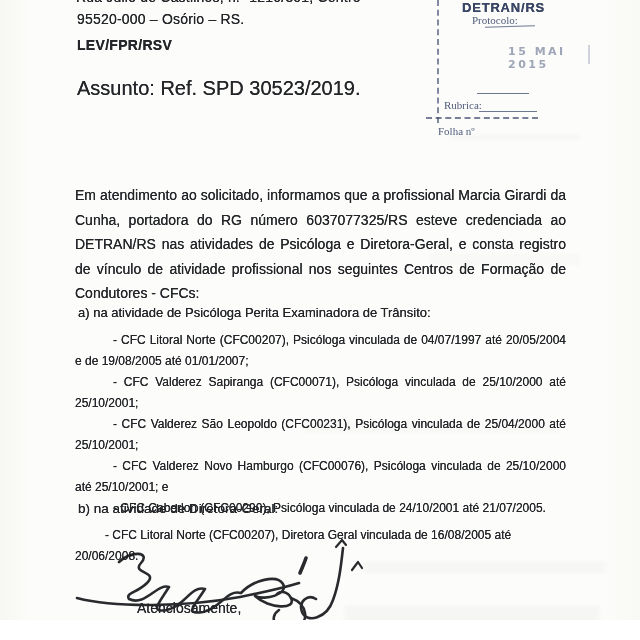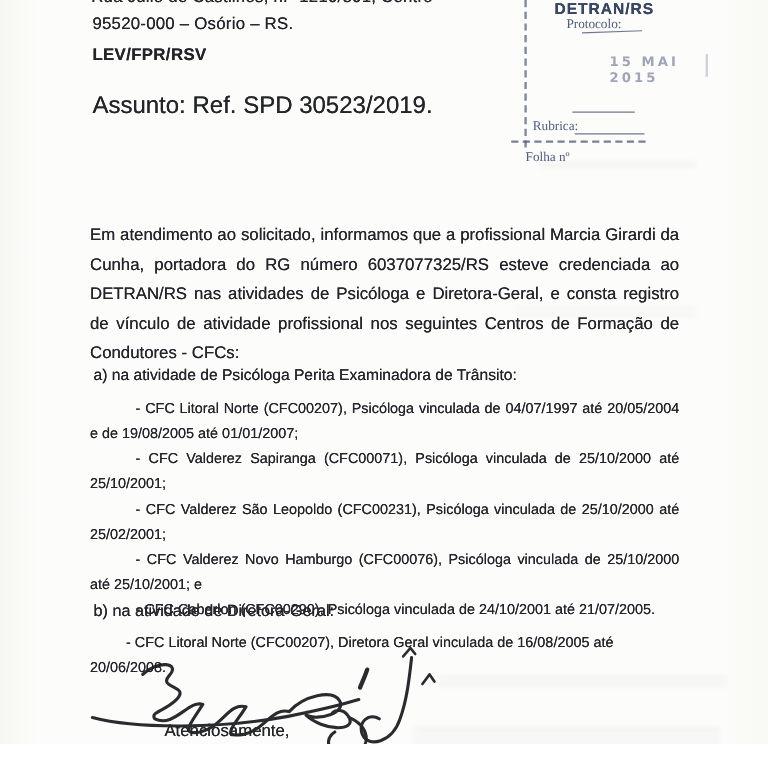--- a/index.html
+++ b/index.html
@@ -75,21 +75,21 @@
   </div>
 
   <div class="abs scan-text subject">Assunto: Ref. SPD 30523/2019.</div>
 
   <div class="abs scan-text paragraph">Em atendimento ao solicitado, informamos que a profissional Marcia Girardi da Cunha, portadora do RG número 6037077325/RS esteve credenciada ao DETRAN/RS nas atividades de Psicóloga e Diretora-Geral, e consta registro de vínculo de atividade profissional nos seguintes Centros de Formação de Condutores - CFCs:</div>
 
   <div class="abs scan-text sec-a-heading">a) na atividade de Psicóloga Perita Examinadora de Trânsito:</div>
   <div class="abs scan-text items-a">
     <div class="cfc-item">- CFC Litoral Norte (CFC00207), Psicóloga vinculada de 04/07/1997 até 20/05/2004 e de 19/08/2005 até 01/01/2007;</div>
     <div class="cfc-item">- CFC Valderez Sapiranga (CFC00071), Psicóloga vinculada de 25/10/2000 até 25/10/2001;</div>
-    <div class="cfc-item">- CFC Valderez São Leopoldo (CFC00231), Psicóloga vinculada de 25/10/2000 até 25/02/2001;</div>
+    <div class="cfc-item">- CFC Valderez São Leopoldo (CFC00231), Psicóloga vinculada de 25/04/2000 até 25/10/2001;</div>
     <div class="cfc-item">- CFC Valderez Novo Hamburgo (CFC00076), Psicóloga vinculada de 25/10/2000 até 25/10/2001; e</div>
     <div class="cfc-item">- CFC Caberlon (CFC00290), Psicóloga vinculada de 24/10/2001 até 21/07/2005.</div>
   </div>
 
   <div class="abs scan-text sec-b-heading">b) na atividade de Diretora-Geral:</div>
   <div class="abs scan-text items-b">
     <div class="cfc-item">- CFC Litoral Norte (CFC00207), Diretora Geral vinculada de 16/08/2005 até 20/06/2008.</div>
   </div>
 
   <svg class="abs signature" viewBox="0 0 330 100" xmlns="http://www.w3.org/2000/svg">

